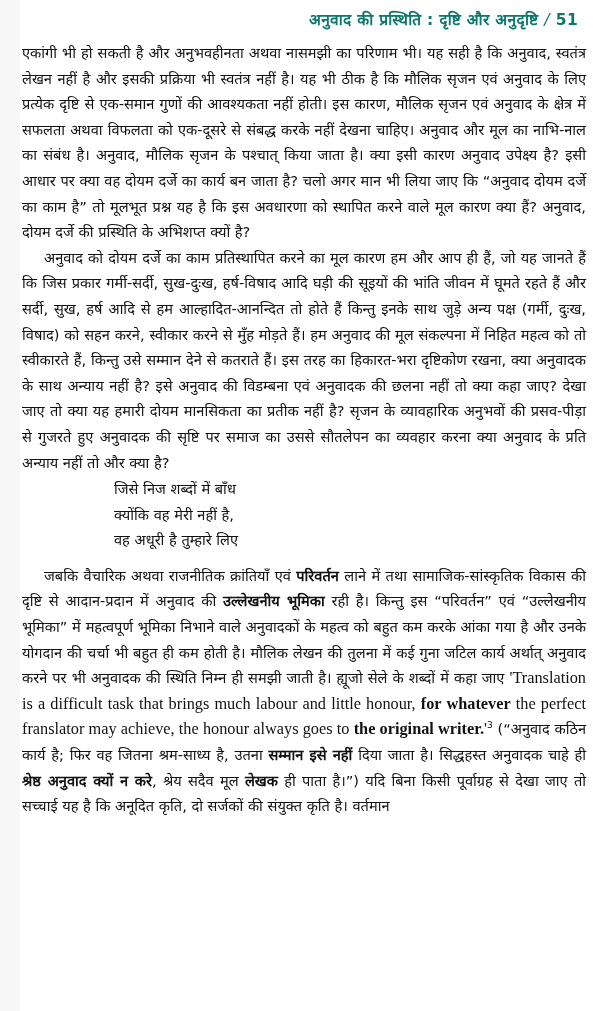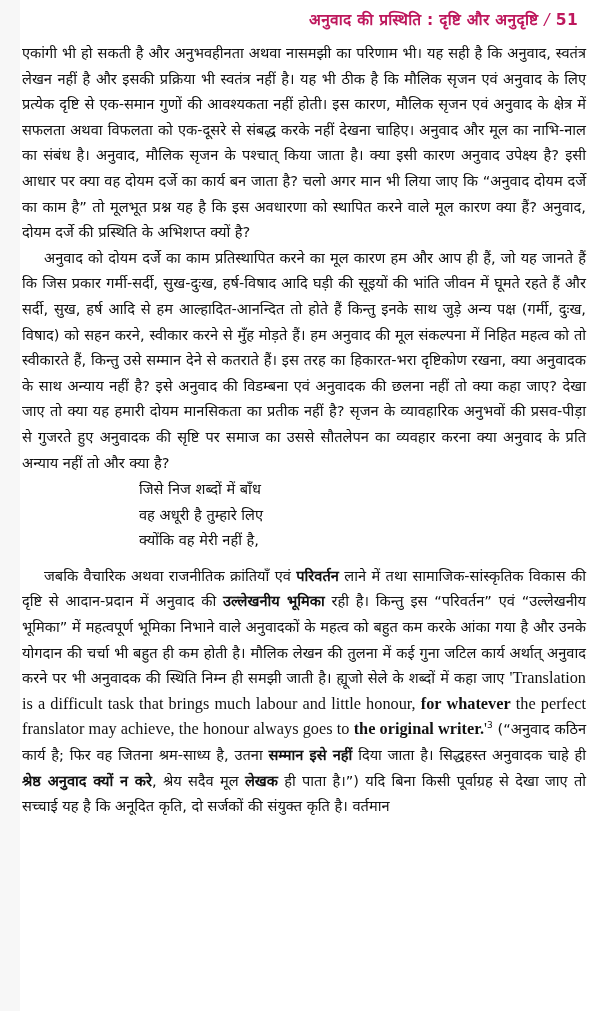--- a/index.html
+++ b/index.html
@@ -26,41 +26,41 @@
       width: 20px; height: 1011px;
       background: #f7f7f7;
     }
     .running-head {
       position: absolute;
       top: 8px;
       right: 22px;
       font-size: 15.5px;
       font-weight: bold;
       letter-spacing: 0.3px;
-      color: #be185d;
+      color: #0f766e;
       white-space: nowrap;
     }
     .running-head .sep { margin: 0 6px; font-weight: normal; font-style: italic; }
     .running-head .page-no { font-weight: bold; }
     .body-text {
       position: absolute;
       left: 22px;
       right: 14px;
       top: 40px;
       font-size: 14.6px;
       line-height: 25.6px;
       text-align: justify;
     }
     .para {
       text-align: justify;
       text-align-last: left;
     }
     .indent { text-indent: 22px; }
     .poem {
-      margin-left: 117px;
+      margin-left: 92px;
       margin-top: 1px;
       margin-bottom: 10px;
     }
     .poem-line {
       white-space: nowrap;
       line-height: 25.6px;
     }
     sup { font-size: 9px; line-height: 0; vertical-align: super; }
     b { font-weight: bold; }
     .en { font-family: "Liberation Serif", "DejaVu Serif", serif; font-size: 16.3px; }
@@ -74,19 +74,19 @@
   <div class="running-head">
     <span>अनुवाद की प्रस्थिति : दृष्टि और अनुदृष्टि</span><span class="sep">/</span><span class="page-no">51</span>
   </div>
 
   <div class="body-text">
     <p class="para">एकांगी भी हो सकती है और अनुभवहीनता अथवा नासमझी का परिणाम भी। यह सही है कि अनुवाद, स्वतंत्र लेखन नहीं है और इसकी प्रक्रिया भी स्वतंत्र नहीं है। यह भी ठीक है कि मौलिक सृजन एवं अनुवाद के लिए प्रत्येक दृष्टि से एक-समान गुणों की आवश्यकता नहीं होती। इस कारण, मौलिक सृजन एवं अनुवाद के क्षेत्र में सफलता अथवा विफलता को एक-दूसरे से संबद्ध करके नहीं देखना चाहिए। अनुवाद और मूल का नाभि-नाल का संबंध है। अनुवाद, मौलिक सृजन के पश्चात् किया जाता है। क्या इसी कारण अनुवाद उपेक्ष्य है? इसी आधार पर क्या वह दोयम दर्जे का कार्य बन जाता है? चलो अगर मान भी लिया जाए कि “अनुवाद दोयम दर्जे का काम है” तो मूलभूत प्रश्न यह है कि इस अवधारणा को स्थापित करने वाले मूल कारण क्या हैं? अनुवाद, दोयम दर्जे की प्रस्थिति के अभिशप्त क्यों है?</p>
     <p class="para indent">अनुवाद को दोयम दर्जे का काम प्रतिस्थापित करने का मूल कारण हम और आप ही हैं, जो यह जानते हैं कि जिस प्रकार गर्मी-सर्दी, सुख-दुःख, हर्ष-विषाद आदि घड़ी की सूइयों की भांति जीवन में घूमते रहते हैं और सर्दी, सुख, हर्ष आदि से हम आल्हादित-आनन्दित तो होते हैं किन्तु इनके साथ जुड़े अन्य पक्ष (गर्मी, दुःख, विषाद) को सहन करने, स्वीकार करने से मुँह मोड़ते हैं। हम अनुवाद की मूल संकल्पना में निहित महत्व को तो स्वीकारते हैं, किन्तु उसे सम्मान देने से कतराते हैं। इस तरह का हिकारत-भरा दृष्टिकोण रखना, क्या अनुवादक के साथ अन्याय नहीं है? इसे अनुवाद की विडम्बना एवं अनुवादक की छलना नहीं तो क्या कहा जाए? देखा जाए तो क्या यह हमारी दोयम मानसिकता का प्रतीक नहीं है? सृजन के व्यावहारिक अनुभवों की प्रसव-पीड़ा से गुजरते हुए अनुवादक की सृष्टि पर समाज का उससे सौतलेपन का व्यवहार करना क्या अनुवाद के प्रति अन्याय नहीं तो और क्या है?</p>
 
     <div class="poem">
       <div class="poem-line">जिसे निज शब्दों में बाँध</div>
+      <div class="poem-line">क्योंकि वह मेरी नहीं है,</div>
       <div class="poem-line">वह अधूरी है तुम्हारे लिए</div>
-      <div class="poem-line">क्योंकि वह मेरी नहीं है,</div>
     </div>
 
     <p class="para indent"><span>जबकि वैचारिक अथवा राजनीतिक क्रांतियाँ एवं </span><b>परिवर्तन</b><span> लाने में तथा सामाजिक-सांस्कृतिक विकास की दृष्टि से आदान-प्रदान में अनुवाद की </span><b>उल्लेखनीय भूमिका</b><span> रही है। किन्तु इस “परिवर्तन” एवं “उल्लेखनीय भूमिका” में महत्वपूर्ण भूमिका निभाने वाले अनुवादकों के महत्व को बहुत कम करके आंका गया है और उनके योगदान की चर्चा भी बहुत ही कम होती है। मौलिक लेखन की तुलना में कई गुना जटिल कार्य अर्थात् अनुवाद करने पर भी अनुवादक की स्थिति निम्न ही समझी जाती है। ह्यूजो सेले के शब्दों में कहा जाए </span><span class="en">'Translation is a difficult task that brings much labour and little honour, </span><b class="en">for whatever</b><span class="en"> the perfect franslator may achieve, the honour always goes to </span><b class="en">the original writer.</b><span class="en">'</span><sup>3</sup><span> (“अनुवाद कठिन कार्य है; फिर वह जितना श्रम-साध्य है, उतना </span><b>सम्मान इसे नहीं</b><span> दिया जाता है। सिद्धहस्त अनुवादक चाहे ही </span><b>श्रेष्ठ अनुवाद क्यों न करे</b><span>, श्रेय सदैव मूल </span><b>लेखक</b><span> ही पाता है।”) यदि बिना किसी पूर्वाग्रह से देखा जाए तो सच्चाई यह है कि अनूदित कृति, दो सर्जकों की संयुक्त कृति है। वर्तमान</span></p>
   </div>
 </div>
 
 </body></html>

